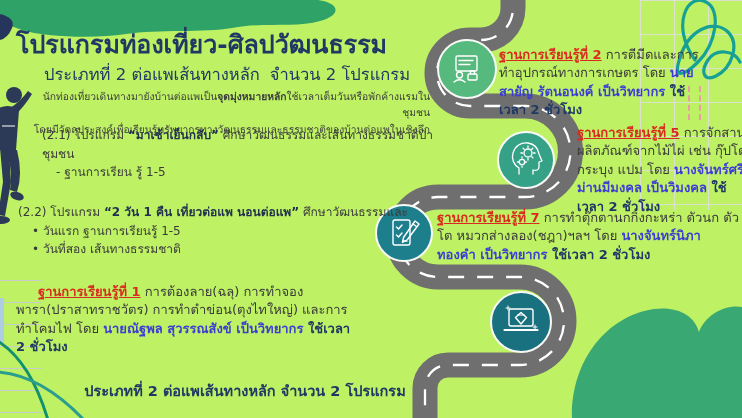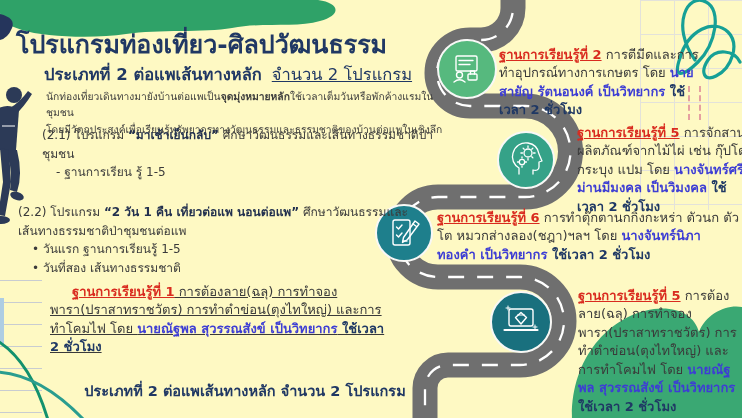--- a/index.html
+++ b/index.html
@@ -1,17 +1,17 @@
 <!DOCTYPE html>
 <html><head>
 <meta charset="utf-8">
 <style>
   * { margin:0; padding:0; box-sizing:border-box; }
   body { background:#e8e8e8; font-family:"DejaVu Sans","Liberation Sans",sans-serif; }
-  .slide { position:relative; width:742px; height:418px; background:#fef9c3; overflow:hidden; }
+  .slide { position:relative; width:742px; height:418px; background:#bef264; overflow:hidden; }
   .abs { position:absolute; }
 
   
   .grid-tr { left:640px; top:0; width:102px; height:210px;
     background:
       repeating-linear-gradient(90deg,#dfdfdf 0,#dfdfdf 1px,transparent 1px,transparent 34px),
       repeating-linear-gradient(180deg,#dfdfdf 0,#dfdfdf 1px,transparent 1px,transparent 34px);
     opacity:.85; }
   .red-dashes { left:688px; top:86px; width:13px; height:34px;
     border-left:2px dashed #e5a0a0; border-right:2px dashed #e5a0a0; }
@@ -20,35 +20,35 @@
   .blue-bar { left:0; top:298px; width:4px; height:46px; background:#aecde3; }
   .dots-grid { left:652px; top:364px; width:90px; height:36px;
     background-image:radial-gradient(#2a9d8f 1.3px,transparent 1.5px);
     background-size:9px 9px; }
 
   svg.layer { position:absolute; left:0; top:0; }
 
   
   .title { left:16px; top:24px; width:460px; font-size:25px; font-weight:bold; color:#203864; }
   .subtitle { left:44px; top:61px; width:440px; font-size:16.5px; color:#203864; }
-  .subtitle .b { font-weight:bold; }
-  .subtitle .n { margin-left:10px; font-weight:normal;text-decoration:underline; }
+  .subtitle .b { font-weight:normal; }
+  .subtitle .n { margin-left:10px; font-weight:normal; }
   .intro { left:26px; top:88px; width:404px; font-size:10.3px; color:#3c3c3c;
-    text-align:left; line-height:1.6;margin-left:20px; }
+    text-align:right; line-height:1.6; }
   .intro .b { font-weight:bold; }
   .prog { font-size:12px; color:#3a3a3a; line-height:1.55; }
   .p21 { left:36px; top:126px; width:402px;margin-left:6px; }
   .p22 { left:18px; top:203px; width:402px; }
   .prog .name { font-weight:bold; color:#22304f; }
   .prog .bullets { margin-left:14px; }
   .station-text { font-size:13px; color:#3a3a3a; line-height:1.42; overflow-wrap:break-word; }
   .st-label { color:#d92b1f; font-weight:bold; text-decoration:underline; }
   .st-speaker { color:#3d3dd4; font-weight:bold; }
   .st-time { color:#1f3864; font-weight:bold; }
-  .s1text { left:50px; top:283px; width:338px; text-indent:22px;text-decoration:underline; }
+  .s1text { left:16px; top:283px; width:338px; text-indent:22px; }
   .s2text { left:499px; top:46px;  width:212px; }
   .s3text { left:577px; top:124px; width:170px; }
   .s4text { left:437px; top:209px; width:302px; }
   .s5text { left:578px; top:287px; width:165px; }
   .footer { left:60px; top:379px; width:370px; text-align:center;
     font-size:14.5px; font-weight:bold; color:#203864; }
 </style>
 </head>
 <body>
 
@@ -136,40 +136,36 @@
     <div>โดยมีวัตถุประสงค์เพื่อเรียนรู้ทรัพยากรทางวัฒนธรรมและธรรมชาติของบ้านต่อแพในเชิงลึก</div>
   </div>
 
   <div class="abs prog p21">
     <div><span>(2.1) โปรแกรม </span><span class="name">“มาเช้าเย็นกลับ”</span><span> ศึกษาวัฒนธรรมและเส้นทางธรรมชาติป่าชุมชน</span></div>
     <div class="bullets">- ฐานการเรียน รู้ 1-5</div>
   </div>
 
   <div class="abs prog p22">
     <div><span>(2.2) โปรแกรม </span><span class="name">“2 วัน 1 คืน เที่ยวต่อแพ นอนต่อแพ”</span><span> ศึกษาวัฒนธรรมและ</span></div>
-    <div>เส้นทางธรรมชาติป่าชุมชนต่อแพ</div>
     <div class="bullets">• วันแรก  ฐานการเรียนรู้ 1-5</div>
     <div class="bullets">• วันที่สอง  เส้นทางธรรมชาติ</div>
   </div>
 
   <div class="abs station-text s1text">
     <span class="st-label">ฐานการเรียนรู้ที่ 1</span><span> การต้องลาย(ฉลุ) การทำจองพารา(ปราสาทราชวัตร) การทำตำข่อน(ตุงไทใหญ่) และการทำโคมไฟ โดย </span><span class="st-speaker">นายณัฐพล สุวรรณสังข์ เป็นวิทยากร</span><span class="st-time">  ใช้เวลา 2 ชั่วโมง</span>
   </div>
 
   <div class="abs station-text s2text">
     <span class="st-label">ฐานการเรียนรู้ที่ 2</span><span>  การตีมีดและการทำอุปกรณ์ทางการเกษตร โดย </span><span class="st-speaker">นายสายัญ รัตนอนงค์ เป็นวิทยากร</span><span class="st-time">  ใช้เวลา 2 ชั่วโมง</span>
   </div>
 
   <div class="abs station-text s3text">
     <span class="st-label">ฐานการเรียนรู้ที่ 5</span><span> การจักสาน ผลิตภัณฑ์จากไม้ไผ่ เช่น กุ๊ปโต กระบุง แปม  โดย </span><span class="st-speaker">นางจันทร์ศรี ม่านมีมงคล เป็นวิมงคล</span><span class="st-time">  ใช้เวลา 2 ชั่วโมง</span>
   </div>
 
   <div class="abs station-text s4text">
-    <span class="st-label">ฐานการเรียนรู้ที่ 6</span><span> การทำตุ๊กตานกกิ่งกะหร่า ตัวนก ตัวโต หมวกส่างลอง(ชฎา)ฯลฯ โดย </span><span class="st-speaker">นางจันทร์นิภา ทองคำ เป็นวิทยากร</span><span class="st-time">  ใช้เวลา 2 ชั่วโมง</span>
+    <span class="st-label">ฐานการเรียนรู้ที่ 7</span><span> การทำตุ๊กตานกกิ่งกะหร่า ตัวนก ตัวโต หมวกส่างลอง(ชฎา)ฯลฯ โดย </span><span class="st-speaker">นางจันทร์นิภา ทองคำ เป็นวิทยากร</span><span class="st-time">  ใช้เวลา 2 ชั่วโมง</span>
   </div>
 
-  <div class="abs station-text s5text">
-    <span class="st-label">ฐานการเรียนรู้ที่ 5</span><span>  การต้องลาย(ฉลุ) การทำจองพารา(ปราสาทราชวัตร) การทำตำข่อน(ตุงไทใหญ่) และการทำโคมไฟ โดย </span><span class="st-speaker">นายณัฐพล สุวรรณสังข์ เป็นวิทยากร</span><span class="st-time">  ใช้เวลา 2 ชั่วโมง</span>
-  </div>
 
   <div class="abs footer">ประเภทที่ 2 ต่อแพเส้นทางหลัก จำนวน 2 โปรแกรม</div>
 
 </div>
 
 </body></html>

